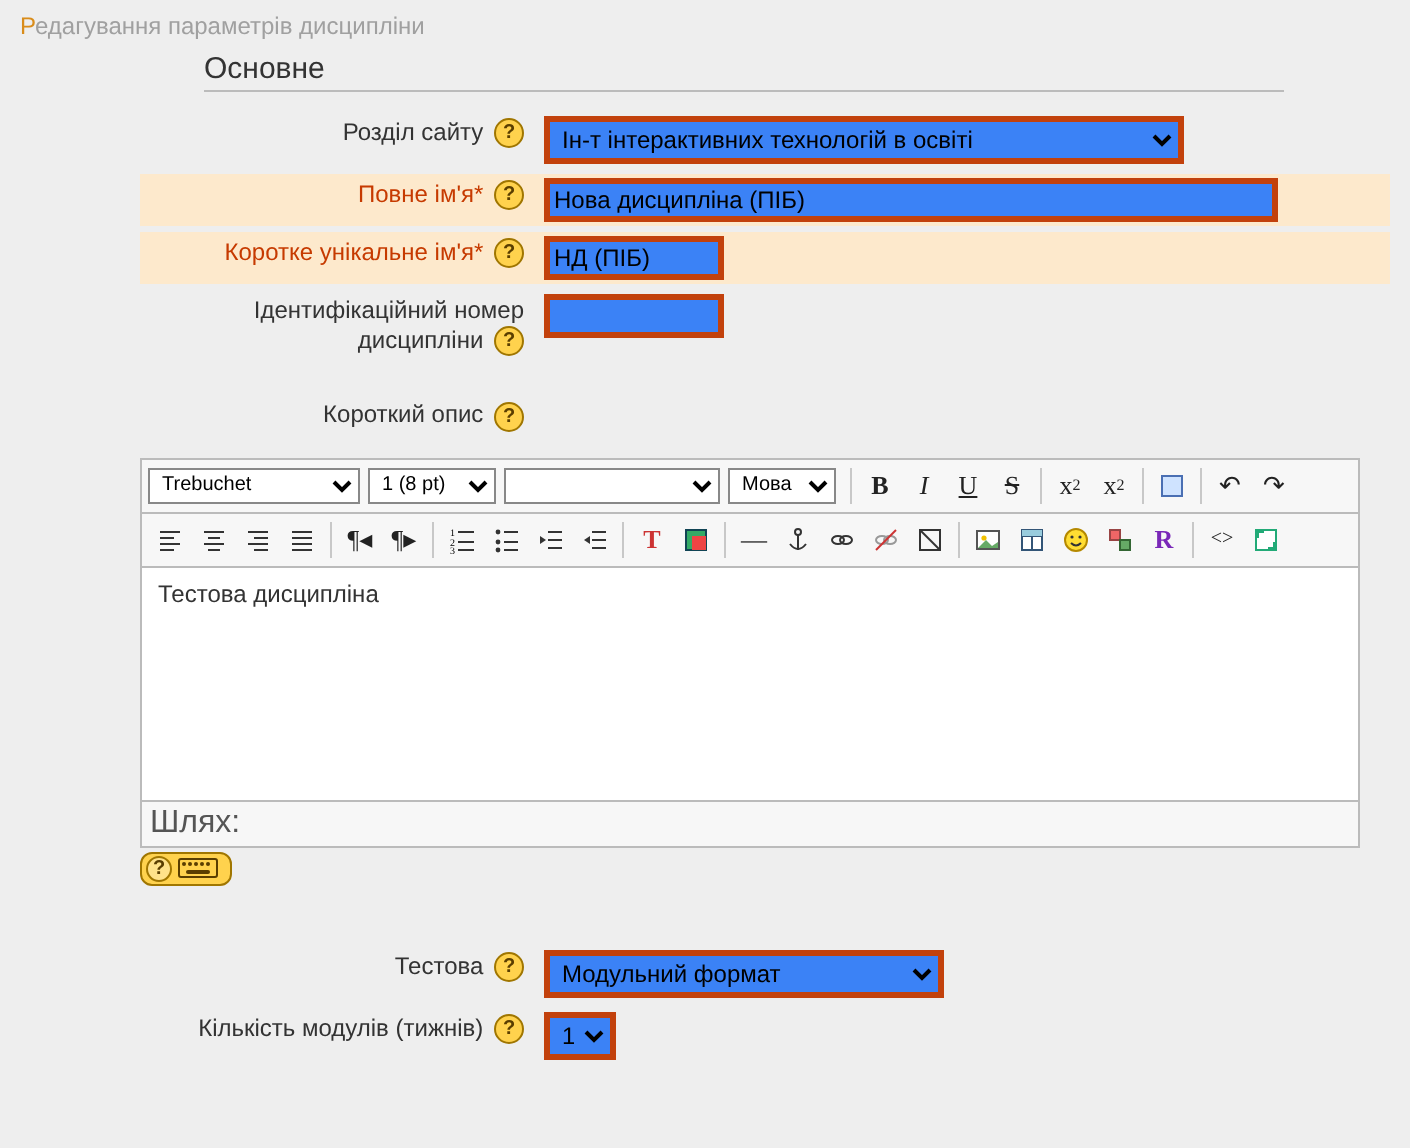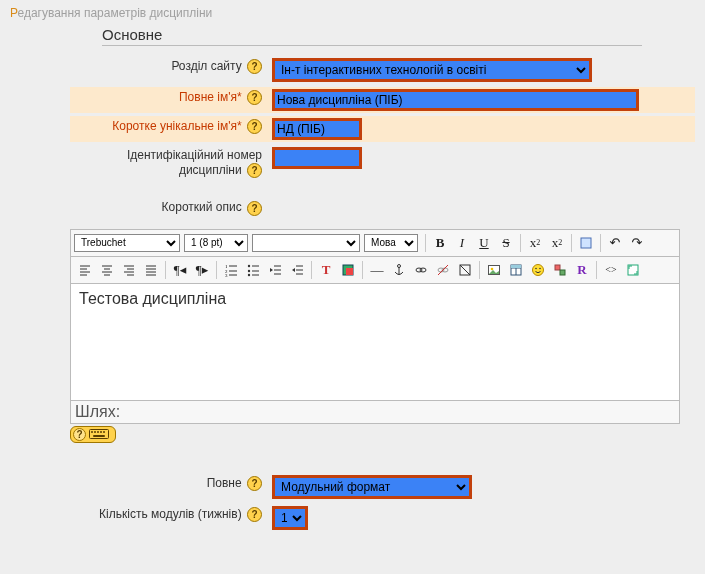--- a/index.html
+++ b/index.html
@@ -131,21 +131,21 @@
     height: 18px;
     background: #c8c8c8;
     margin: 0 3px;
   }
   .editor-area {
     border: 1px solid #bbb;
     border-top: none;
     background: #fff;
     height: 104px;
     padding: 6px 8px;
-    font-size: 16px;
+    font-size: 12px;
     color: #333;
     overflow: auto;
   }
   .path-bar {
     border: 1px solid #bbb;
     border-top: none;
     background: #f7f7f7;
     font-size: 16px;
     padding: 2px 4px;
     color: #555;
@@ -424,21 +424,21 @@
         </svg>
     </span>
   </div>
 
   <div class="section-gap"></div>
 
   <div class="form-box">
 
     <div class="row">
       <div class="label-cell">
-        <span>Повне</span>
+        <span>Тестова</span>
         <span class="help-icon">?</span>
       </div>
       <div class="input-cell">
         <select class="sel-format"><option>Модульний формат</option></select>
       </div>
     </div>
 
     <div class="row">
       <div class="label-cell">
         <span>Кількість модулів (тижнів)</span>

